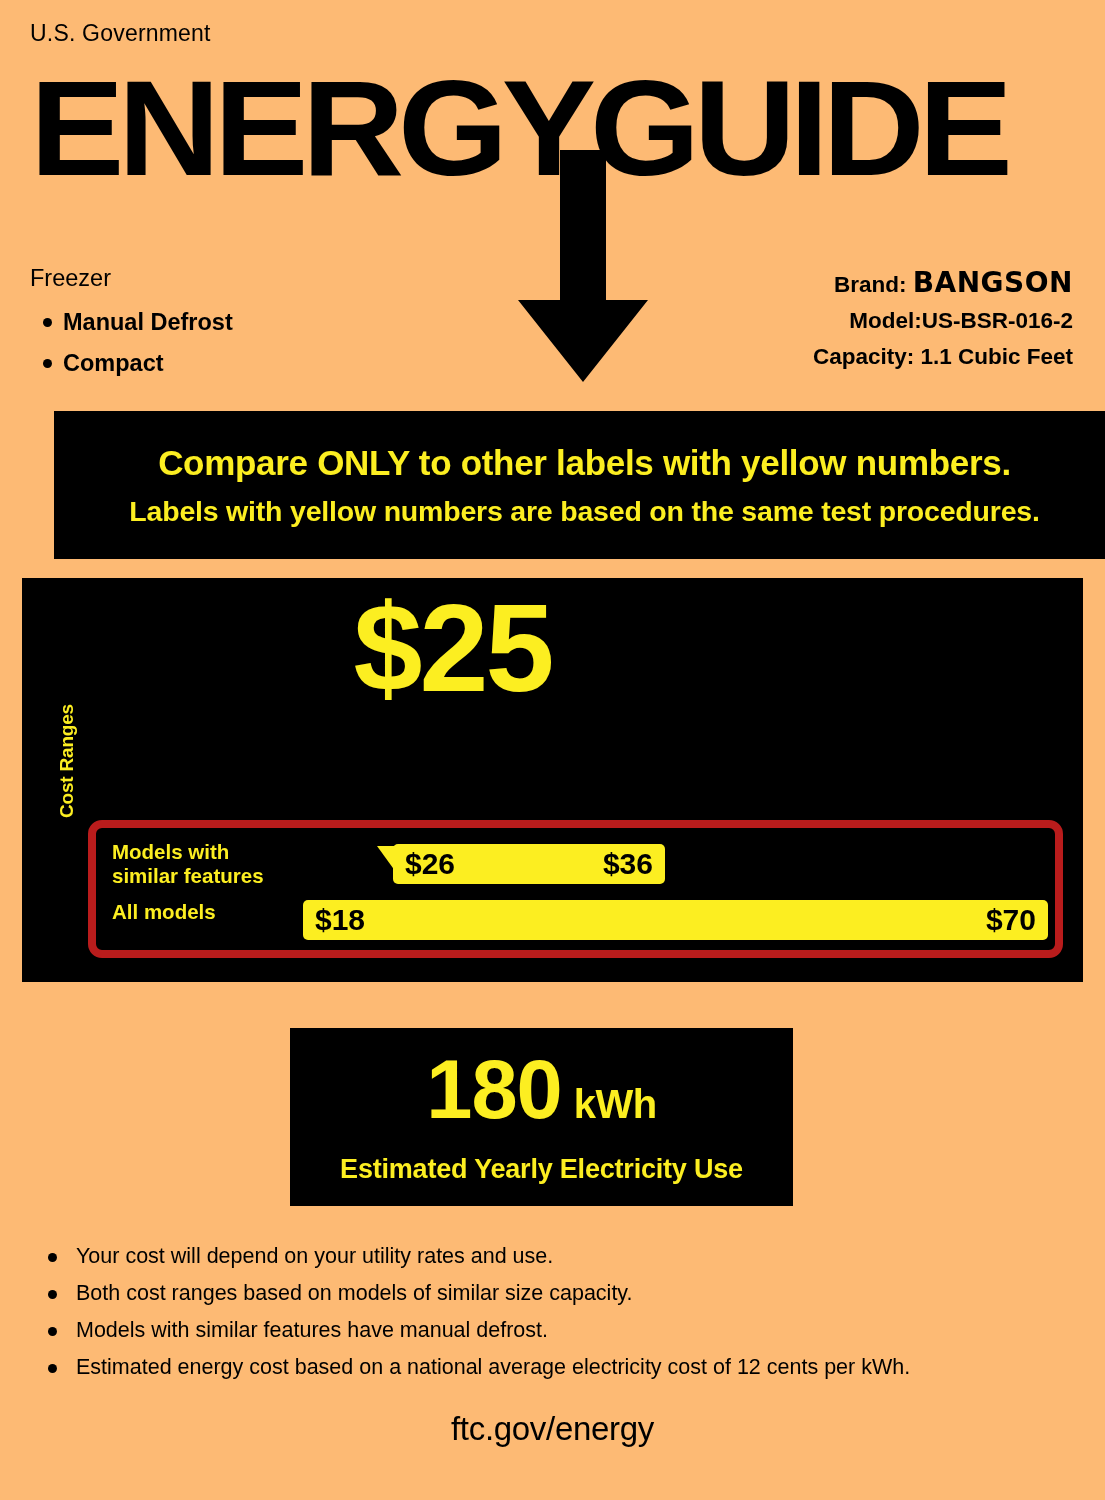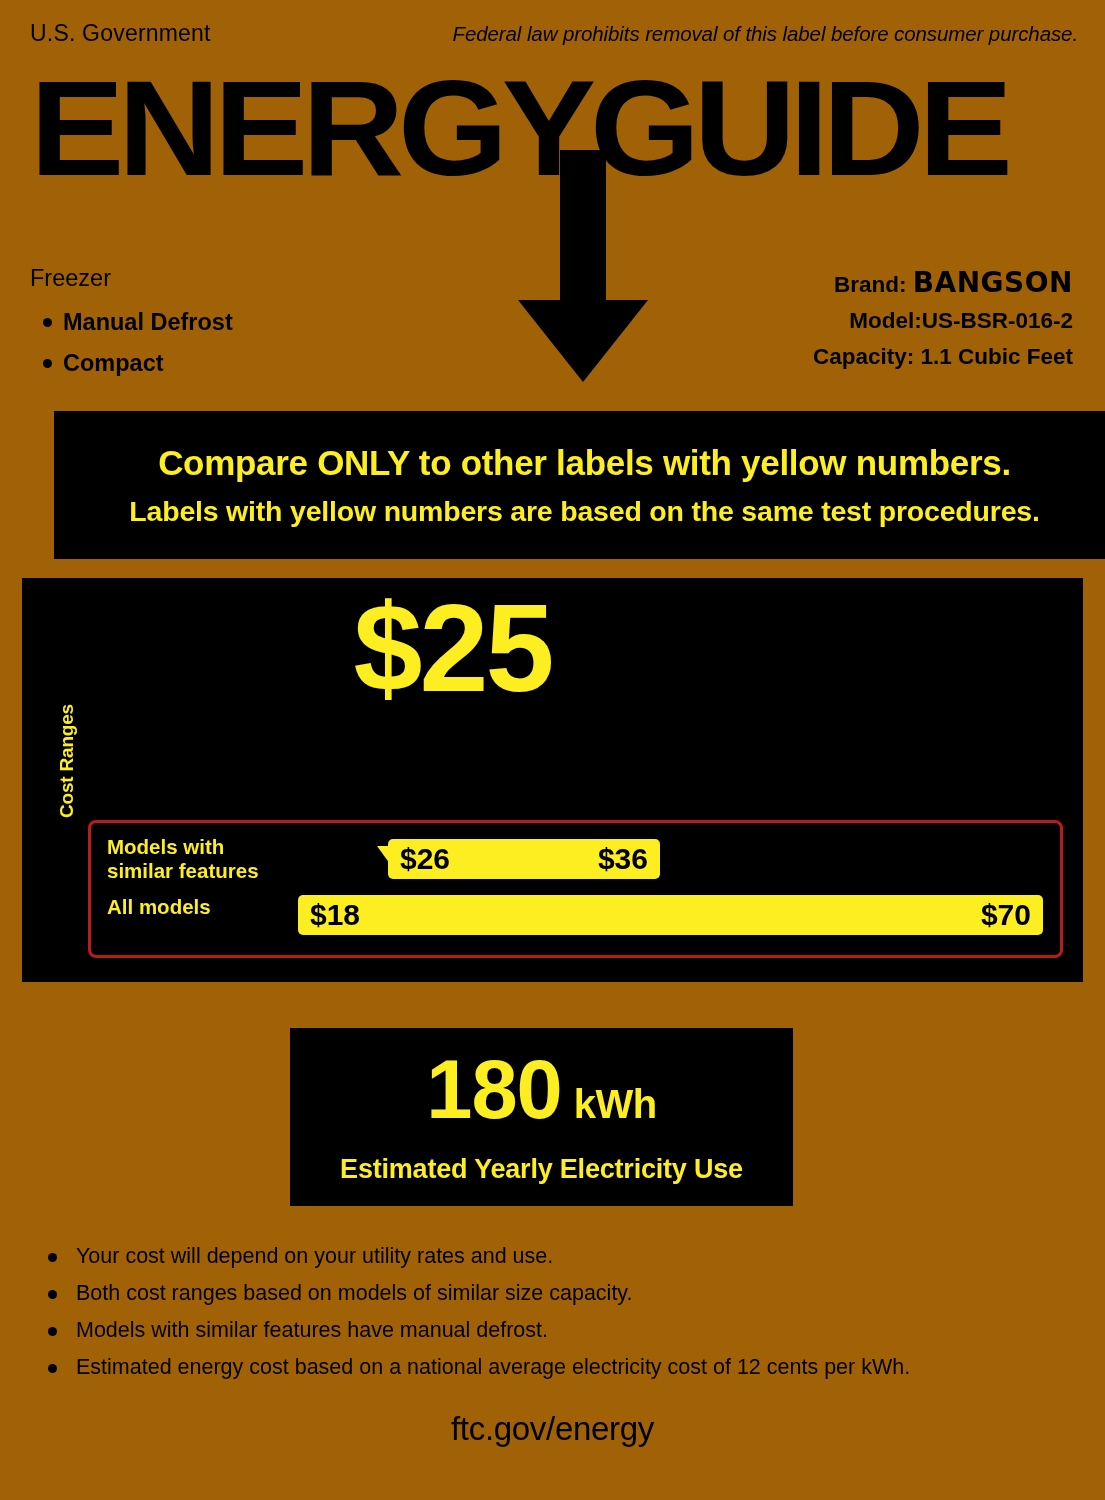--- a/index.html
+++ b/index.html
@@ -11,21 +11,21 @@
     height: 1500px;
     background: #FCEE21;
     font-family: "Liberation Sans", sans-serif;
     color: #000;
     overflow: hidden;
   }
   .label {
     position: relative;
     width: 1105px;
     height: 1500px;
-    background: #a16207;
+    background: #fdba74;
   }
 
   
   .top-row {
     position: absolute;
     top: 20px;
     left: 30px;
     width: 1048px;
     display: flex;
     justify-content: space-between;
@@ -177,22 +177,22 @@
     border-right: 21px solid transparent;
     border-top: 29px solid #FCEE21;
   }
 
   .ranges-box {
     position: absolute;
     left: 66px;
     top: 242px;
     width: 975px;
     height: 138px;
-    border: 3px solid #b91c1c;
-    border-radius: 8px;
+    border: 8px solid #b91c1c;
+    border-radius: 14px;
     box-sizing: border-box;
   }
   .cost-ranges-label {
     position: absolute;
     left: 34px;
     top: 248px;
     width: 130px;
     height: 26px;
     transform: rotate(-90deg);
     transform-origin: left top;
@@ -304,21 +304,20 @@
     letter-spacing: -0.3px;
   }
 </style>
 </head>
 <body>
 
 <div class="label">
 
   <div class="top-row">
     <div class="gov">U.S. Government</div>
-    <div class="fedlaw">Federal law prohibits removal of this label before consumer purchase.</div>
   </div>
 
   <div class="wordmark">ENERGYGUIDE</div>
 
   <svg class="big-arrow" viewBox="0 0 150 235" xmlns="http://www.w3.org/2000/svg">
     <polygon points="52,0 98,0 98,150 140,150 75,232 10,150 52,150" fill="#000"></polygon>
   </svg>
 
   <div class="prod-left">
     <div class="ptype">Freezer</div>

